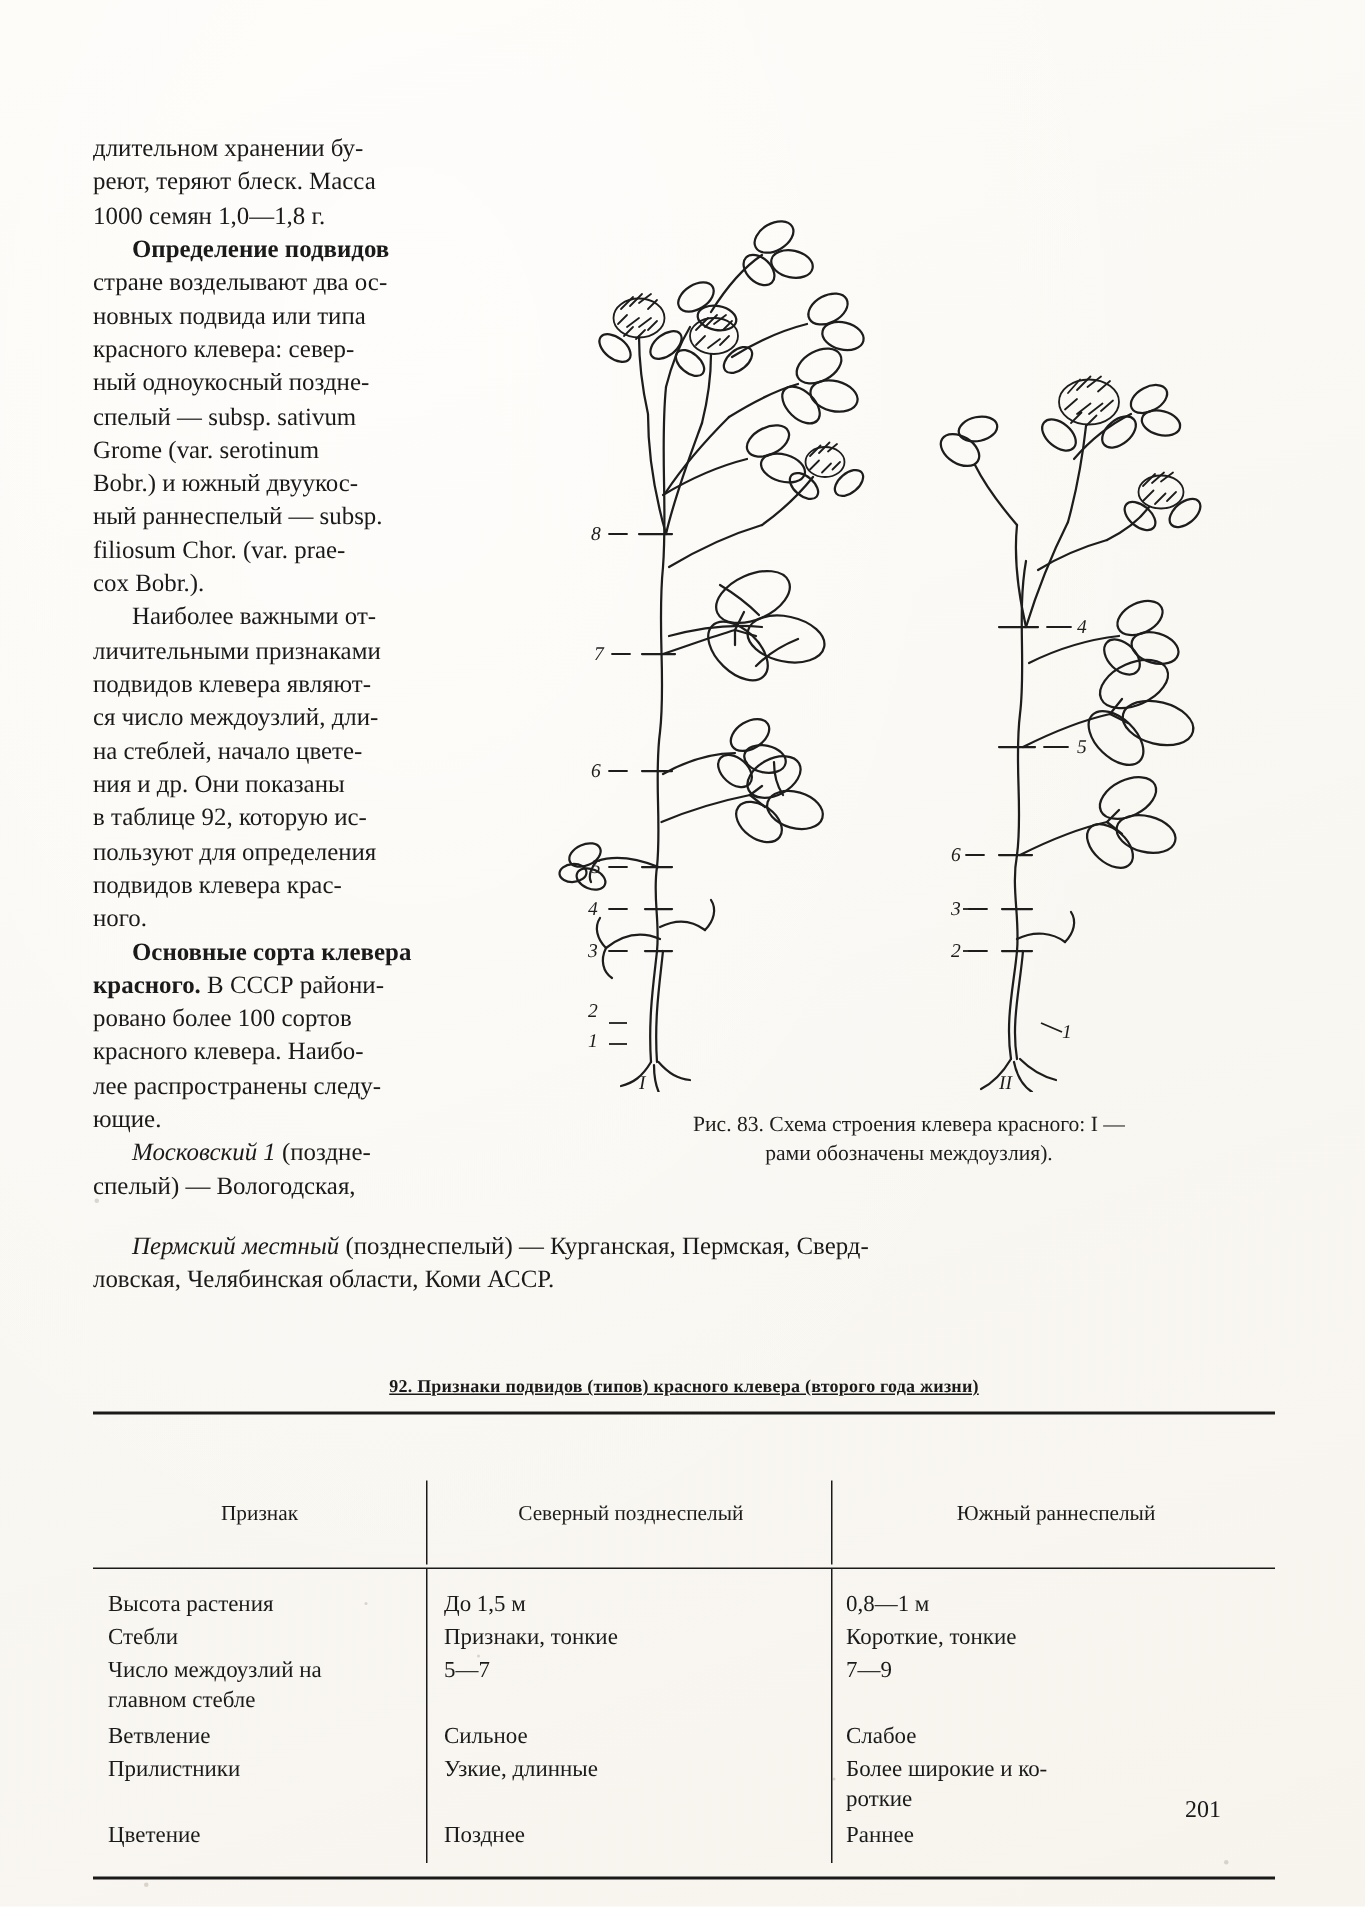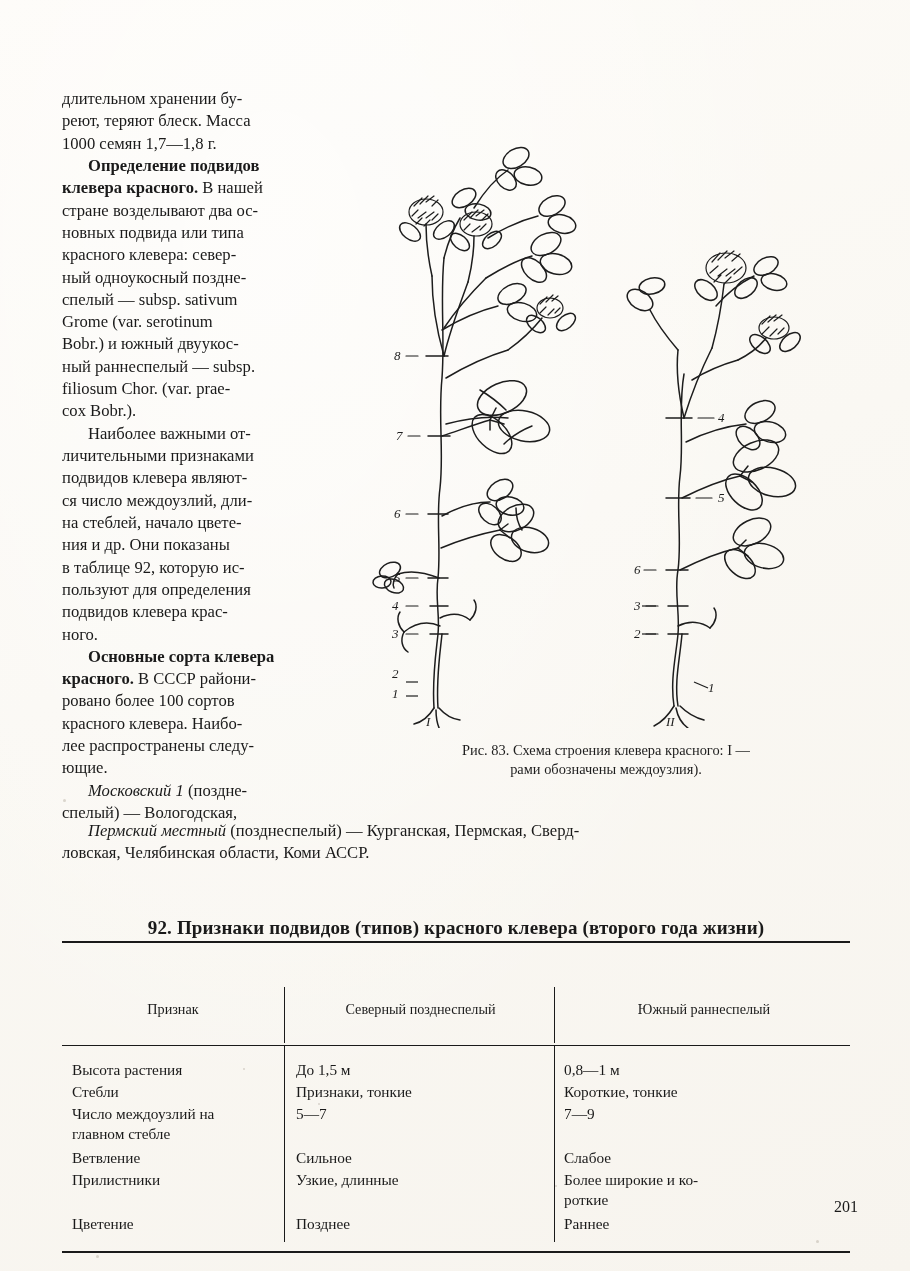--- a/index.html
+++ b/index.html
@@ -97,24 +97,25 @@
   .full-1 p { margin: 0; }
   .full-1 p.ind { text-indent: 26px; }
   .full-1 i { font-style: italic; }
 
   
   .table-title {
     position: absolute;
     left: 62px;
     top: 917px;
     width: 788px;
-    font-size: 19px;
+    font-size: 12px;
     text-align: center;
     font-weight: bold;
     letter-spacing: .15px;
+    text-decoration: underline;
   }
   .tbl {
     position: absolute;
     left: 62px;
     top: 941px;
     width: 788px;
   }
   .rule {
     height: 0;
     border-top: 2.2px solid #1a1a1a;
@@ -149,21 +150,20 @@
     position: absolute;
     top: 14px;
   }
   .tb-col div { white-space: nowrap; }
 
   .folio {
     position: absolute;
     left: 790px;
     top: 1198px;
     font-size: 16px;
-    margin-left: 44px;
   }
   .lbl {
     font-family: "Liberation Serif", serif;
     font-size: 13px;
     font-style: italic;
   }
 </style>
 </head>
 <body>
 
@@ -174,23 +174,22 @@
 <div class="speck" style="left:96px;top:1255px;width:3px;height:3px;"></div>
 <div class="speck" style="left:816px;top:1240px;width:3px;height:3px;"></div>
 <div class="speck" style="left:63px;top:799px;width:3px;height:3px;"></div>
 <div class="speck" style="left:555px;top:1185px;width:2px;height:2px;"></div>
 
 <div class="top-area">
 
   <div class="col-left" id="left-col">
       <p class="">длительном  хранении  бу-</p>
       <p class="">реют, теряют блеск. Масса</p>
-      <p class="">1000 семян 1,7—1,8 г.</p>
+      <p class="">1000 семян 1,0—1,8 г.</p>
       <p class="ind"><b>Определение   подвидов</b></p>
-      <p class=""><b>клевера красного.</b> В нашей</p>
       <p class="">стране возделывают два ос-</p>
       <p class="">новных подвида или типа</p>
       <p class="">красного клевера: север-</p>
       <p class="">ный одноукосный поздне-</p>
       <p class="">спелый — subsp.    sativum</p>
       <p class="">Grome   (var.   serotinum</p>
       <p class="">Bobr.) и южный двуукос-</p>
       <p class="">ный раннеспелый — subsp.</p>
       <p class="">filiosum Chor. (var. prae-</p>
       <p class="">cox Bobr.).</p>

